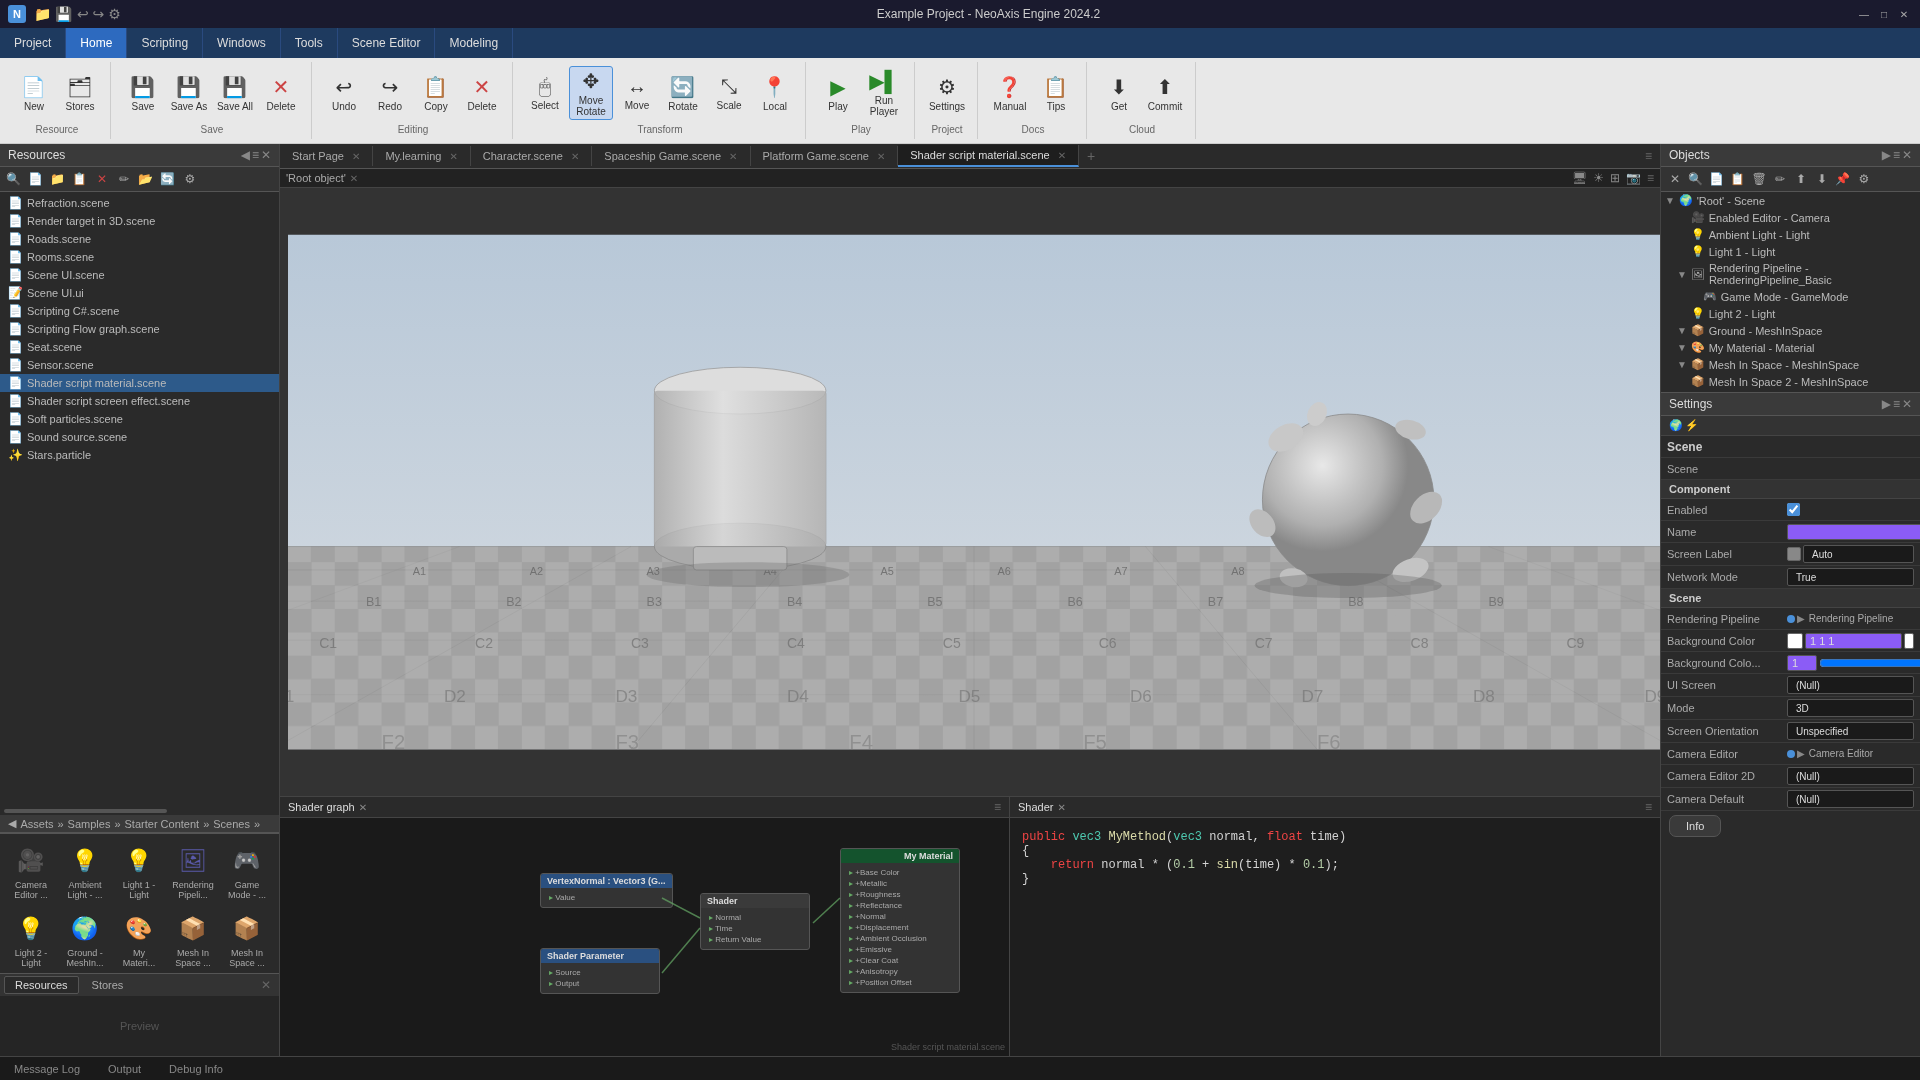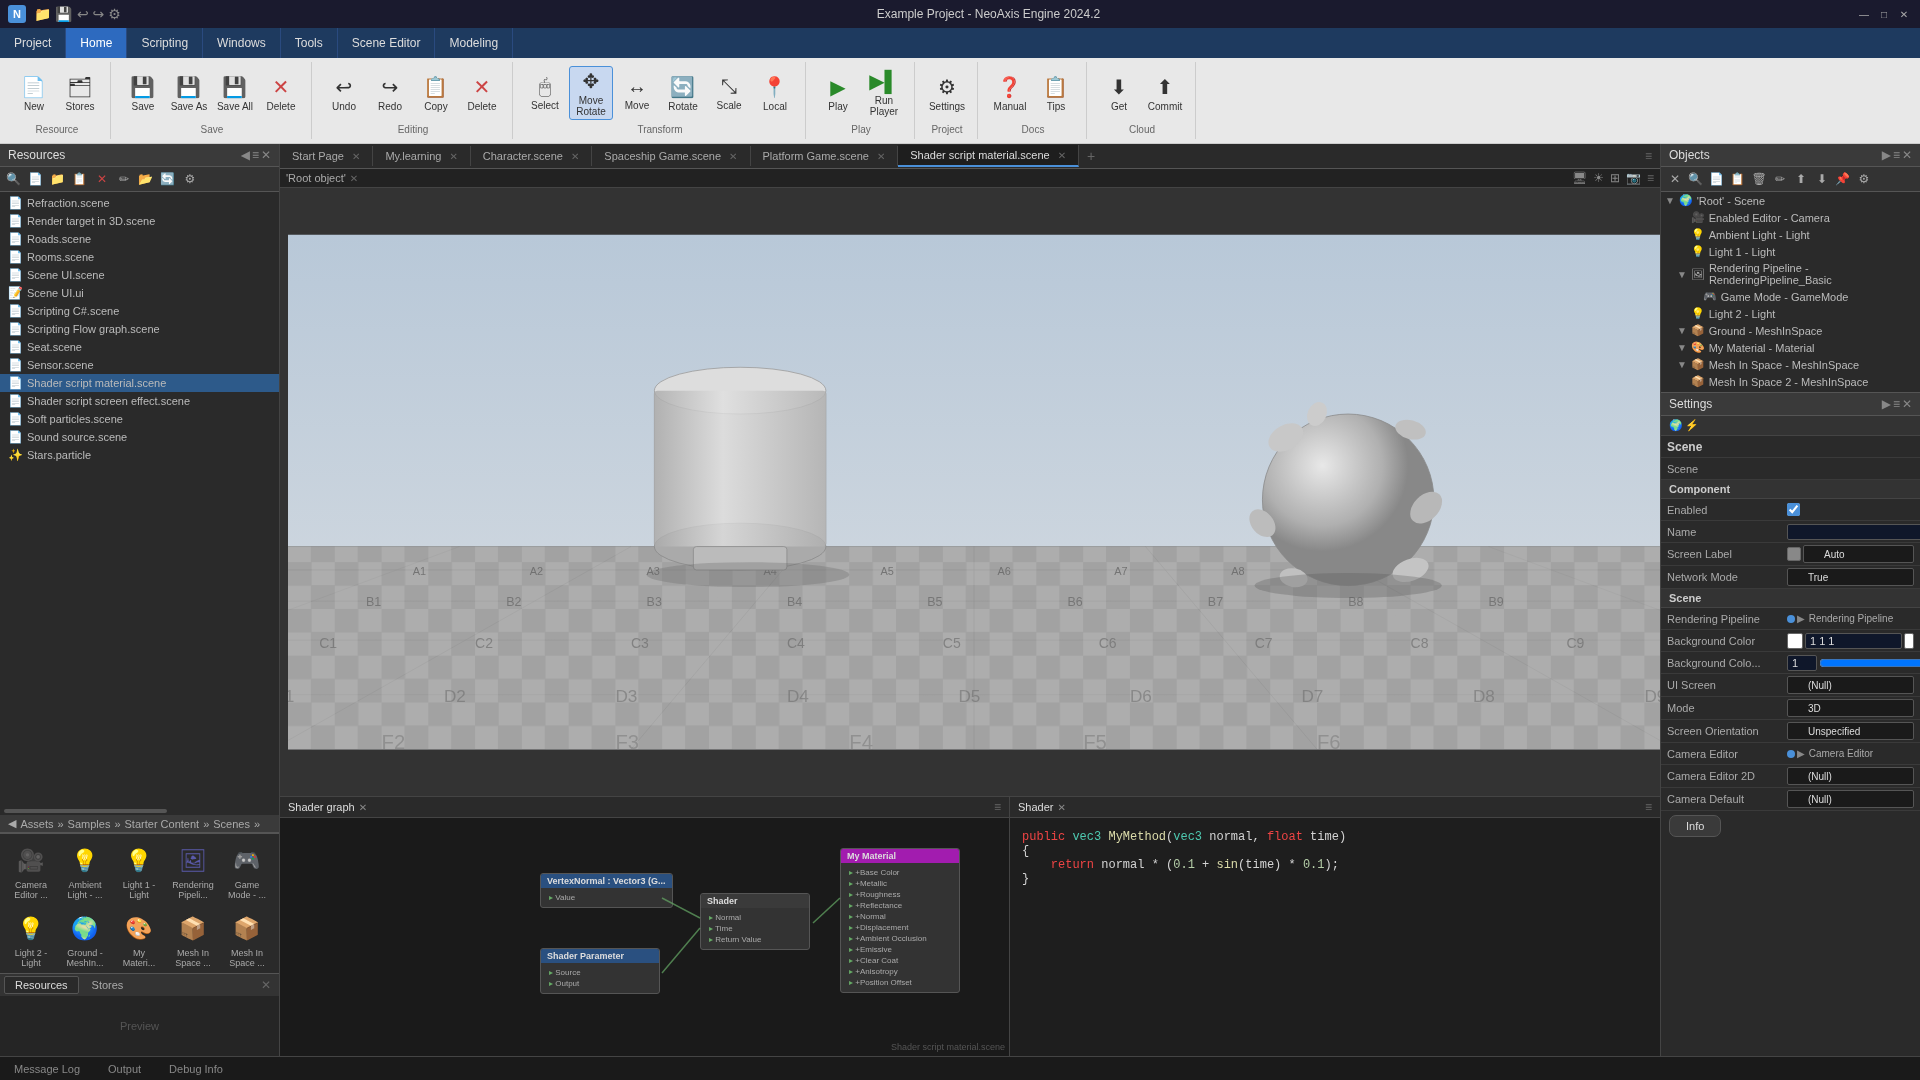--- a/index.html
+++ b/index.html
@@ -76,21 +76,21 @@
     
     #bottom-split { height: 260px; display: flex; border-top: 1px solid #444; }
     #shader-graph-panel { width: 730px; background: #1e1e1e; display: flex; flex-direction: column; border-right: 1px solid #444; }
     #shader-panel-header { background: #2a2a2a; padding: 3px 8px; display: flex; align-items: center; justify-content: space-between; border-bottom: 1px solid #444; }
     .panel-tab { display: flex; align-items: center; gap: 4px; font-size: 11px; color: #ddd; }
     .panel-close { cursor: pointer; color: #888; font-size: 10px; }
     #shader-graph-content { flex: 1; position: relative; overflow: hidden; background: #1a1a1a; }
     .graph-node { position: absolute; background: #333; border: 1px solid #555; border-radius: 3px; padding: 4px 8px; font-size: 9px; color: #ccc; min-width: 100px; }
     .graph-node-title { background: #2a5080; padding: 2px 6px; margin: -4px -8px 4px; border-radius: 2px 2px 0 0; font-size: 9px; color: #ddd; font-weight: bold; }
     .graph-node-title.shader-title { background: #3a3a3a; }
-    .graph-node-title.material-title { background: #a21caf; }
+    .graph-node-title.material-title { background: #14532d; text-align: right; }
     .graph-port { font-size: 8px; color: #aaa; padding: 1px 0; }
     .graph-port::before { content: '▸ '; color: #6a6; }
     #shader-label { position: absolute; bottom: 4px; right: 4px; font-size: 9px; color: #555; }
 
     
     #code-panel { flex: 1; background: #1e1e1e; display: flex; flex-direction: column; }
     #code-header { background: #2a2a2a; padding: 3px 8px; display: flex; align-items: center; justify-content: space-between; border-bottom: 1px solid #444; }
     #code-content { flex: 1; padding: 12px; font-family: 'Consolas', 'Courier New', monospace; font-size: 12px; color: #d4d4d4; overflow: auto; }
     .code-keyword { color: #ef4444; }
     .code-type { color: #4ec9b0; }
@@ -108,22 +108,22 @@
     .obj-tree-item .expand { color: #888; font-size: 10px; width: 10px; }
     .obj-icon { font-size: 11px; }
     
     
     #settings-header { background: #3a3a3a; padding: 4px 8px; display: flex; align-items: center; justify-content: space-between; border-bottom: 1px solid #555; border-top: 1px solid #555; }
     #settings-content { flex: 1; overflow-y: auto; }
     .settings-section-title { padding: 3px 8px; background: #333; font-size: 11px; color: #ccc; font-weight: bold; border-bottom: 1px solid #444; }
     .settings-row { display: flex; align-items: center; padding: 2px 6px; border-bottom: 1px solid #3a3a3a; min-height: 22px; }
     .settings-label { flex: 0 0 120px; font-size: 11px; color: #aaa; }
     .settings-value { flex: 1; display: flex; align-items: center; gap: 2px; }
-    .settings-input { flex: 1; background: #0f172a; border: 1px solid #555; color: #ddd; padding: 1px 4px; font-size: 11px; border-radius: 2px; height: 16px; }
-    .settings-select { flex: 1; background: #1a1a1a; border: 1px solid #555; color: #ddd; padding: 1px 20px; font-size: 10px; border-radius: 2px; height: 18px; appearance: none; }
+    .settings-input { flex: 1; background: #8b5cf6; border: 1px solid #555; color: #ddd; padding: 1px 4px; font-size: 11px; border-radius: 2px; height: 16px; }
+    .settings-select { flex: 1; background: #1a1a1a; border: 1px solid #555; color: #ddd; padding: 1px 8px; font-size: 10px; border-radius: 2px; height: 18px; appearance: none; }
     .settings-checkbox { accent-color: #4a90d9; }
     .settings-color-swatch { width: 16px; height: 16px; background: #888; border: 1px solid #666; border-radius: 2px; }
     .settings-dot { width: 8px; height: 8px; background: #4a90d9; border-radius: 50%; cursor: pointer; }
     .settings-arrow { color: #888; font-size: 10px; cursor: pointer; margin-right: 2px; }
     #info-button { margin: 4px 8px; padding: 4px 16px; background: #3a3a3a; border: 1px solid #555; color: #ddd; cursor: pointer; border-radius: 7px; font-size: 11px; display: block; text-align: center; }
 
     
     #statusbar { height: 24px; background: #1a1a1a; border-top: 1px solid #444; display: flex; align-items: center; padding: 11px 8px; gap: 16px; font-size: 11px; color: #888; }
     .status-tab { cursor: pointer; padding: 2px 6px; }
 

